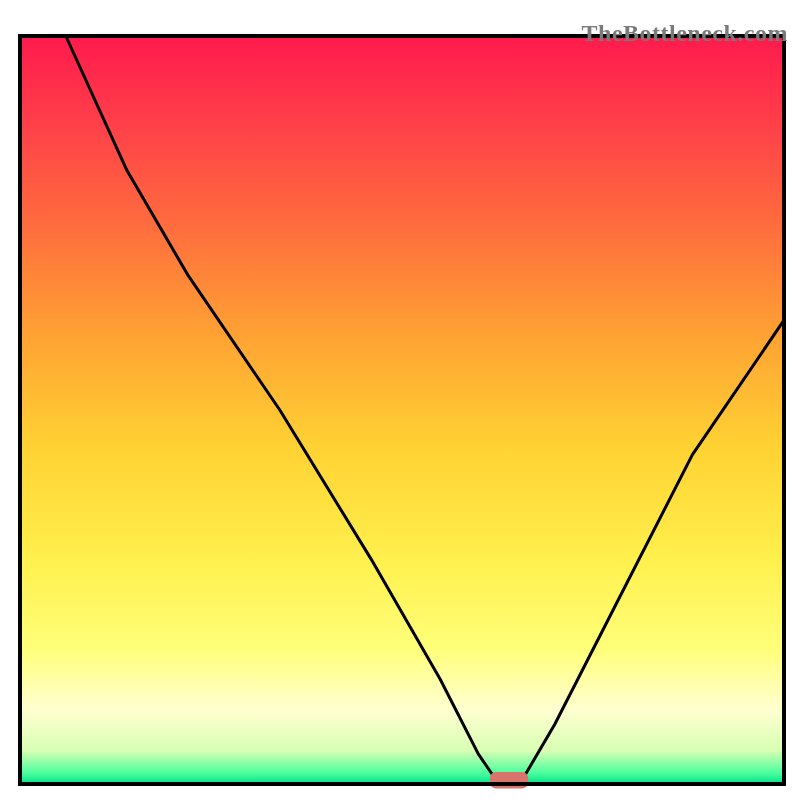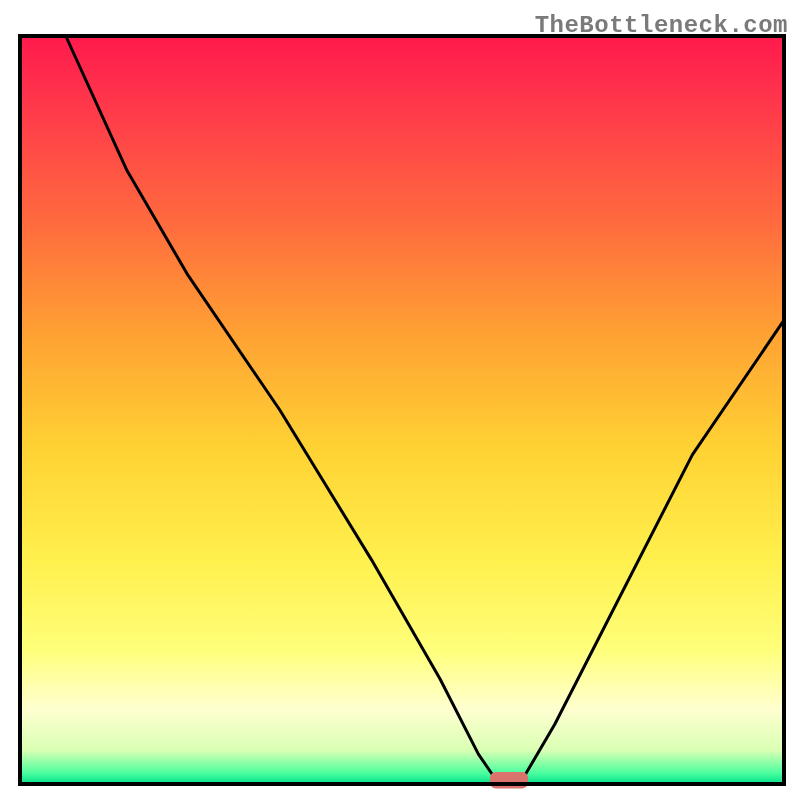--- a/index.html
+++ b/index.html
@@ -10,23 +10,23 @@
     background: #ffffff;
     overflow: hidden;
   }
   .container {
     position: relative;
     width: 800px;
     height: 800px;
   }
   .watermark {
     position: absolute;
-    top: 12px;
+    top: 20px;
     right: 12px;
-    font-family: Liberation Mono, monospace;
+    font-family: Liberation Serif, serif;
     font-size: 24px;
     font-weight: bold;
     color: #7a7a7a;
     letter-spacing: 0.5px;
     z-index: 10;
   }
   svg.chart {
     position: absolute;
     left: 0;
     top: 0;

